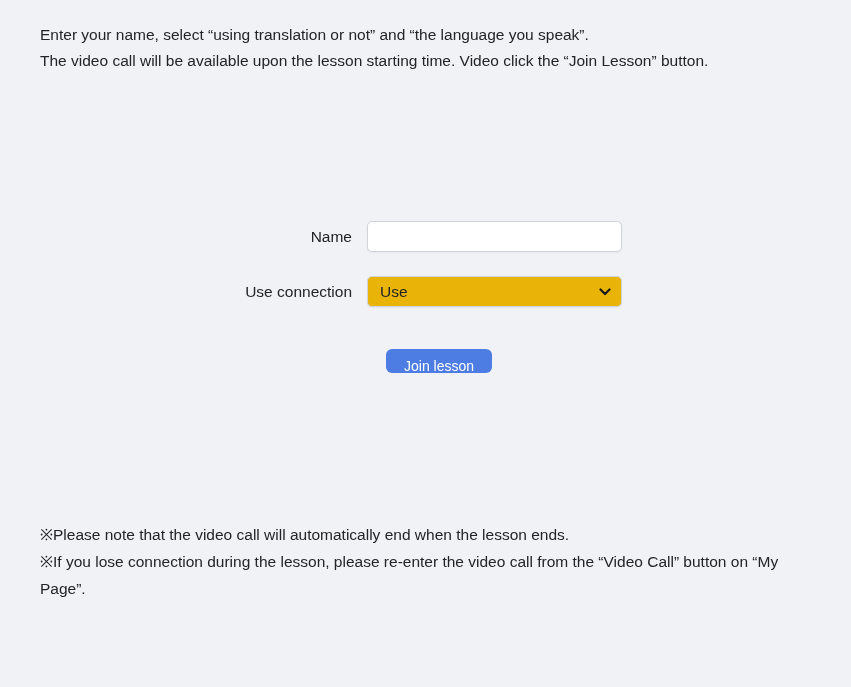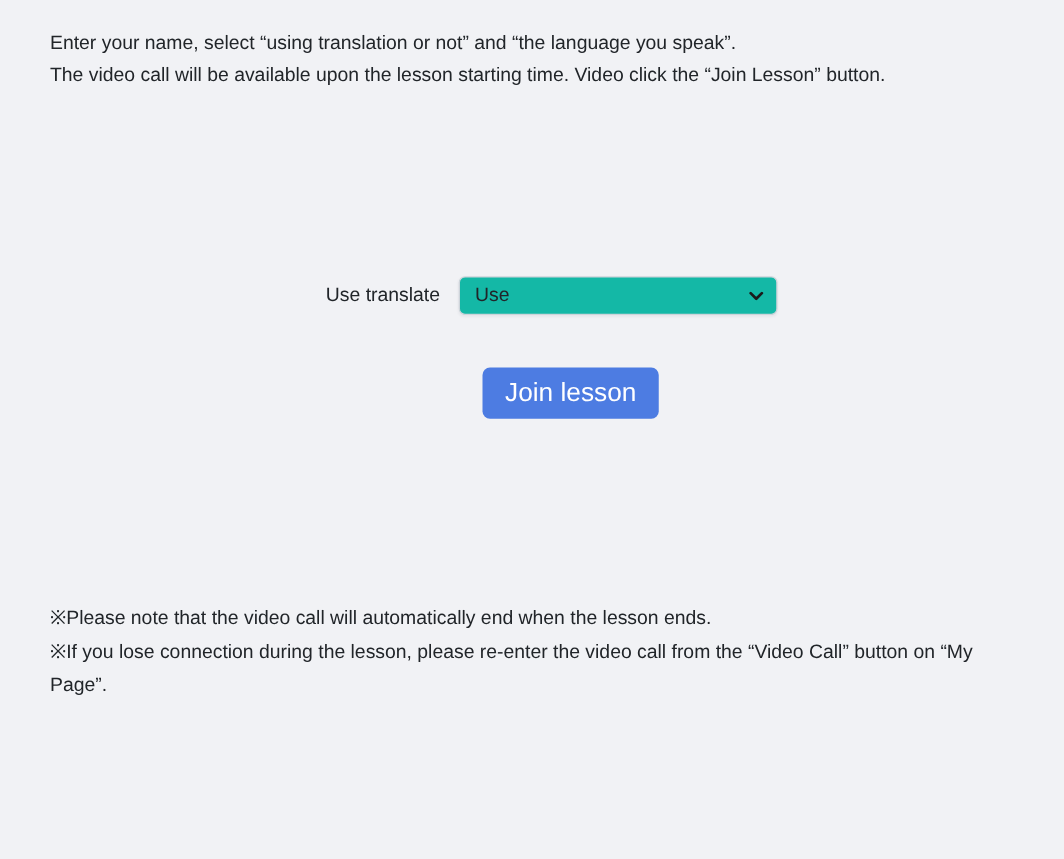--- a/index.html
+++ b/index.html
@@ -60,49 +60,49 @@
   .select {
     -webkit-appearance: none;
     -moz-appearance: none;
     appearance: none;
     box-sizing: border-box;
     width: 255px;
     height: 31px;
     padding: 0 30px 0 12px;
     border: 1px solid #ced4da;
     border-radius: 5px;
-    background: #14b8a6;
+    background: #eab308;
     font-family: "Liberation Sans", sans-serif;
     font-size: 15.5px;
     color: #212529;
     outline: none;
     cursor: pointer;
     box-shadow: 0 1px 2px rgba(16,24,40,0.05);
   }
   .chevron {
     position: absolute;
     right: 11px;
     top: 50%;
     margin-top: -4px;
     pointer-events: none;
   }
   .button-row {
     margin-top: 42px;
     margin-left: 346px;
   }
   .join-btn {
     display: inline-block;
-    height: 41px;
+    height: 24px;
     padding: 0 18px;
     border: none;
     border-radius: 6px;
     background: #4d7ce2;
     color: #ffffff;
     font-family: "Liberation Sans", sans-serif;
-    font-size: 21px;
+    font-size: 14px;
     line-height: 35px;
     cursor: pointer;
   }
   
   .notes { margin-top: 146px; }
   .notes p {
     margin: 0;
     line-height: 27px;
   }
 </style>
@@ -111,23 +111,27 @@
 
 <div class="page">
 
   <div class="instructions">
     <p>Enter your name, select “using translation or not” and “the language you speak”.</p>
     <p>The video call will be available upon the lesson starting time. Video click the “Join Lesson” button.</p>
   </div>
 
   <div class="form-area">
 
+    <div class="form-row">
+      <label class="form-label">Name</label>
+      <input type="text" class="text-input" value="" style="">
+    </div>
 
     <div class="form-row">
-      <label class="form-label">Use translate</label>
+      <label class="form-label">Use connection</label>
       <div class="select-wrap">
         <select class="select">
           <option>Use</option>
         </select>
         <svg class="chevron" width="12" height="8" viewBox="0 0 12 8">
           <polyline points="1.5,1.5 6,6 10.5,1.5" fill="none" stroke="#1a1a1a" stroke-width="2.2" stroke-linecap="round" stroke-linejoin="round"></polyline>
         </svg>
       </div>
     </div>
 

